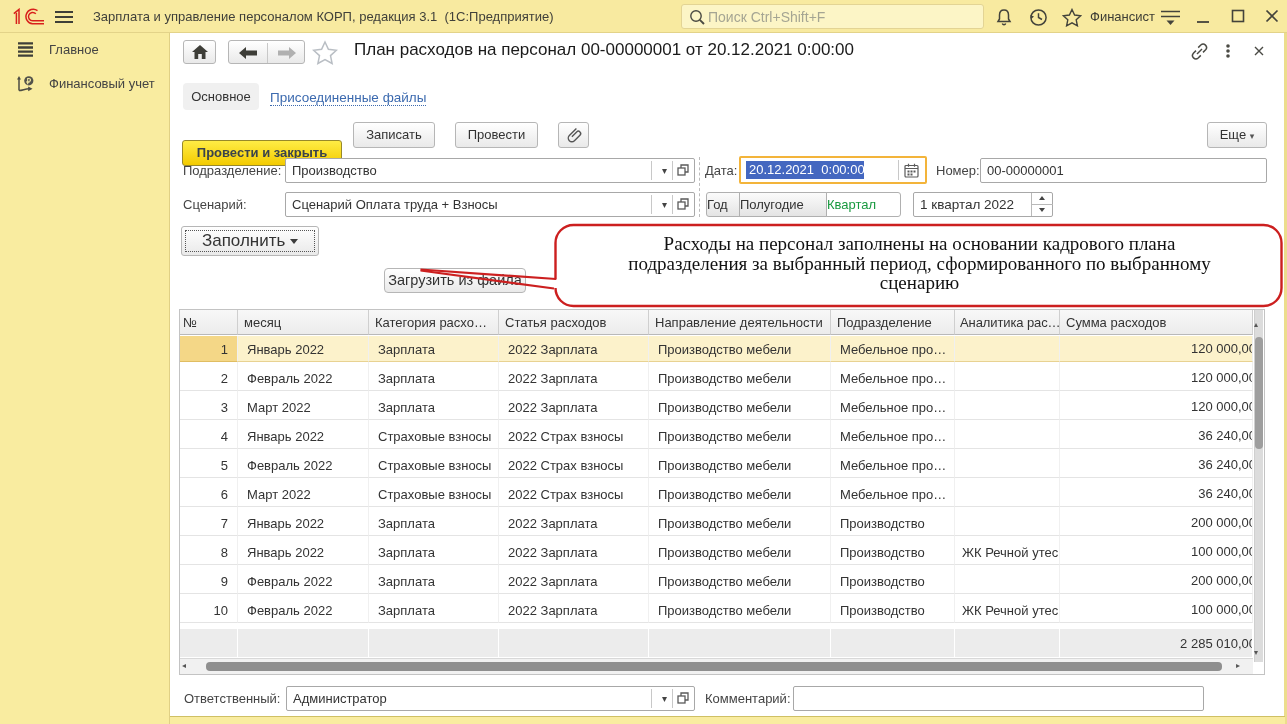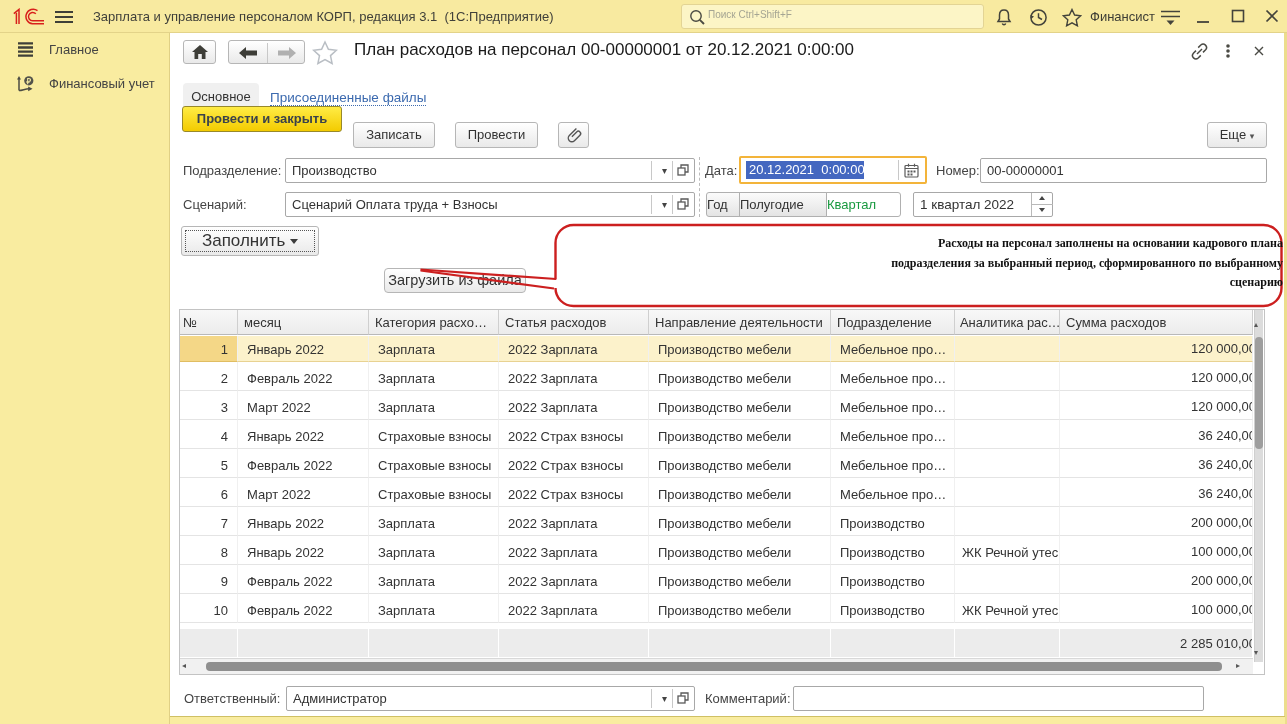--- a/index.html
+++ b/index.html
@@ -5,21 +5,21 @@
 * { margin:0; padding:0; box-sizing:border-box; }
 html,body { width:1287px; height:724px; overflow:hidden; }
 body { font-family:"Liberation Sans", sans-serif; font-size:13px; color:#333; }
 #app { position:relative; width:1287px; height:724px; background:#fff; }
 .abs { position:absolute; }
 
 
 #topbar { position:absolute; left:0; top:0; width:1287px; height:33px; background:#f8eaa0; border-bottom:1px solid #e3d389; }
 #topbar .apptitle { position:absolute; left:93px; top:9px; font-size:13px; color:#40403a; }
 #searchbox { position:absolute; left:681px; top:4px; width:303px; height:25px; background:#fcf5c6; border:1px solid #e3d494; border-radius:3px; }
-#searchbox .ph { position:absolute; left:26px; top:4px; color:#a5a593; font-size:10px; }
+#searchbox .ph { position:absolute; left:26px; top:4px; color:#a5a593; font-size:14px; }
 .tb-user { position:absolute; left:1090px; top:9px; font-size:13px; color:#3c3c34; }
 
 
 #sidebar { position:absolute; left:0; top:33px; width:170px; height:691px; background:#f9eca0; border-right:1px solid #e0d085; }
 .side-item { position:absolute; left:0; width:170px; height:24px; font-size:13px; color:#333; }
 .side-item .lbl { position:absolute; left:49px; top:4px; }
 
 
 #main { position:absolute; left:170px; top:33px; width:1115px; height:682px; background:#fff; }
 #rightedge { position:absolute; left:1284px; top:33px; width:3px; height:691px; background:#ecdd8d; }
@@ -50,21 +50,21 @@
 .td { position:absolute; border-right:1px solid #f0f0f0; border-bottom:1px solid #e4e4e4; overflow:hidden; white-space:nowrap; color:#333; }
 .r1 { background:#fcf2cb; border-bottom:1px solid #e8d292; }
 .r1n { background:#f4d787; border-bottom:1px solid #e0bd62; }
 .sum { position:absolute; right:-4px; bottom:5px; line-height:15px; white-space:nowrap; }
 .tf { position:absolute; background:#ececec; border-right:1px solid #fff; overflow:hidden; }
 
 #menu { position:absolute; left:183px; top:258px; width:263px; height:60px; background:#fff; border:1px solid #ababab; box-shadow:2px 2px 4px rgba(0,0,0,0.18); }
 .mi { position:absolute; left:1px; width:259px; height:28px; line-height:28px; padding-left:43px; color:#3a3a3a; font-size:14.3px; }
 
 #callout { position:absolute; left:0; top:0; pointer-events:none; }
-.co-text { position:absolute; font-family:"Liberation Serif", serif; font-weight:bold; font-size:12px; color:#111; text-align:right; }
+.co-text { position:absolute; font-family:"Liberation Serif", serif; font-weight:normal; font-size:19px; color:#111; text-align:center; }
 </style>
 </head>
 <body>
 <div id="app">
   <div id="topbar">
     <svg class="abs" style="left:13px;top:8px" width="32" height="17" viewBox="0 0 32 17">
       <g fill="none" stroke="#d8201c" stroke-width="1.5">
         <path d="M0.8 5.6 L6 1.4 L6 16"></path>
         <path d="M3.4 4.8 L3.4 16"></path>
         <path d="M24.5 2.6 A7.3 7.3 0 1 0 19.5 15.8 L31 15.8"></path>
@@ -171,21 +171,21 @@
         <circle cx="2" cy="7" r="1.8" fill="#4a4a44"></circle>
         <circle cx="2" cy="12" r="1.8" fill="#4a4a44"></circle>
     </svg>
     <svg class="abs" style="left:1084px;top:13px" width="10" height="10" viewBox="0 0 10 10">
       <path d="M1 1 L9 9 M9 1 L1 9" stroke="#4a4a44" stroke-width="1.4"></path>
     </svg>
     
     <div class="abs" style="left:13px;top:50px;width:76px;height:27px;background:#f0f0f0;border-radius:4px;text-align:center;line-height:27px;color:#333">Основное</div>
     <div class="abs" style="left:100px;top:57px;color:#3c6aaf;border-bottom:1px dotted #3c6aaf;line-height:15px;font-size:13.5px">Присоединенные файлы</div>
     
-    <div class="btn btn-yellow" style="left:12px;top:73px;width:160px;height:26px;line-height:24px">Провести и закрыть</div>
+    <div class="btn btn-yellow" style="left:12px;top:107px;width:160px;height:26px;line-height:24px">Провести и закрыть</div>
     <div class="btn" style="left:183px;top:89px;width:82px;height:26px;line-height:24px">Записать</div>
     <div class="btn" style="left:285px;top:89px;width:83px;height:26px;line-height:24px">Провести</div>
     <div class="btn" style="left:388px;top:89px;width:31px;height:26px">
       <svg style="margin-top:3px" width="20" height="20" viewBox="0 0 20 20">
         <g transform="rotate(45 10 10)">
           <path d="M6.4 3 L6.4 13 A3.6 3.6 0 0 0 13.6 13 L13.6 5.2 A2.3 2.3 0 0 0 9 5.2 L9 12" fill="none" stroke="#555" stroke-width="1.4"></path>
         </g>
       </svg>
     </div>
     <div class="btn" style="left:1037px;top:89px;width:60px;height:26px;line-height:24px">Еще <span style="font-size:9px;color:#555">▾</span></div>

